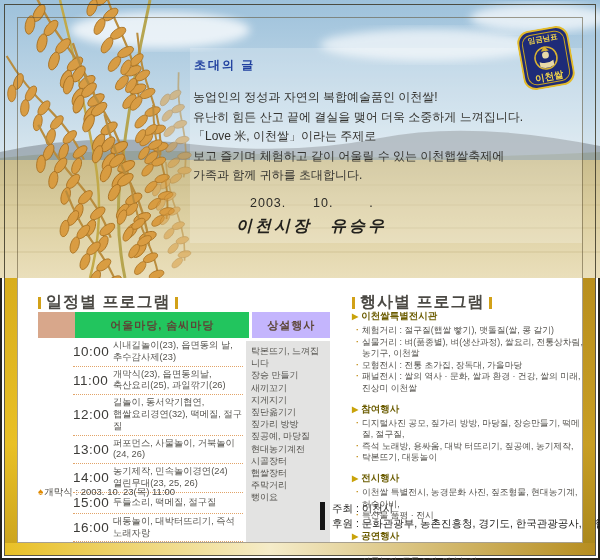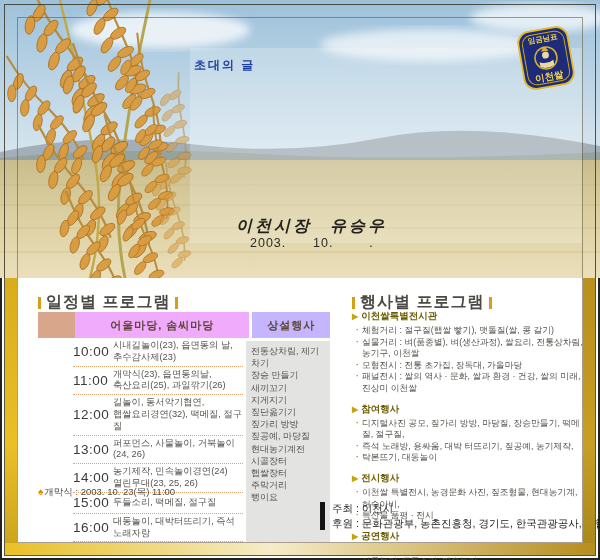--- a/index.html
+++ b/index.html
@@ -15,36 +15,36 @@
   .outline-outer{position:absolute;inset:4px;border:1px solid rgba(60,55,38,.85);pointer-events:none;z-index:40;}
   .outline-inner{position:absolute;inset:17px;border:1px solid rgba(95,82,52,.55);pointer-events:none;z-index:40;}
   
   .band{position:absolute;z-index:30;}
   .band-left{left:5px;top:278px;bottom:5px;width:12px;background:linear-gradient(180deg,#d8ad1d,#e9c025 60%,#caa21d);}
   .band-right{right:5px;top:278px;bottom:5px;width:12px;background:linear-gradient(180deg,#b98f1e,#c89e24 60%,#a8861c);}
   .band-bottom{left:5px;right:5px;bottom:5px;height:12px;background:linear-gradient(90deg,#e9c025,#f5ecc9 45%,#b68d1f);}
   
   .inv-title{position:absolute;left:194px;top:57px;font-size:12px;font-weight:bold;color:#20409f;letter-spacing:2px;z-index:20;}
   .inv-body{position:absolute;left:193px;top:88px;width:390px;font-size:12px;line-height:19.5px;color:#33322e;z-index:20;}
-  .inv-date{position:absolute;left:250px;top:196px;font-size:12.5px;color:#2c2b27;white-space:pre;letter-spacing:1px;z-index:20;margin-top:40px;}
+  .inv-date{position:absolute;left:250px;top:196px;font-size:12.5px;color:#2c2b27;white-space:pre;letter-spacing:1px;z-index:20;}
   .inv-sign{position:absolute;left:236px;top:216px;font-size:16px;font-weight:bold;font-style:italic;
     font-family:"Liberation Serif",serif;color:#22211d;letter-spacing:3px;z-index:20;display:flex;gap:18px;}
   
   .logo{position:absolute;left:520px;top:28px;width:52px;height:60px;z-index:25;transform:rotate(-10deg);}
   
   .sec-title{position:absolute;font-size:16px;font-weight:bold;color:#4c4a45;letter-spacing:1px;
     display:flex;align-items:center;gap:5px;z-index:20;}
   .sec-title .bar{display:inline-block;width:3px;height:12px;background:#d2a118;}
   .t-left{left:38px;top:292px;}
   .t-right{left:352px;top:292px;}
   .table{position:absolute;left:38px;top:312px;width:292px;z-index:20;}
   .thead{display:flex;height:26px;}
   .th{display:flex;align-items:center;justify-content:center;font-size:11px;font-weight:bold;color:#5c4636;}
   .th-time{width:40px;background:#d8a78b;}
-  .th-main{width:189px;background:#f0abfc;letter-spacing:1px;}
+  .th-main{width:189px;background:#22c55e;letter-spacing:1px;}
   .th-side{width:84px;background:#c4b5fd;margin-left:3px;letter-spacing:1px;}
   .tbody{display:flex;align-items:stretch;}
   .rows{width:205px;}
   .row{display:flex;align-items:center;border-bottom:1px dotted #e2a468;padding:2px 0;min-height:16px;margin-left:35px;}
   .row .t{width:40px;font-size:13.5px;color:#3c3b38;letter-spacing:.5px;}
   .row .p{flex:1;font-size:9.3px;line-height:11.8px;color:#55534e;}
   .row .p span{display:block;}
   .row .p span:empty{display:none;}
   .perm{width:74px;background:#e3e3e2;margin-left:3px;margin-top:3px;padding:4px 5px;
     font-size:9px;line-height:12.2px;color:#55534e;}
@@ -130,20 +130,27 @@
         <use href="#pan" transform="translate(65,215) scale(1.35) rotate(2)"></use>
         <use href="#pan" transform="translate(125,205) scale(1.25) rotate(14)"></use>
         <g opacity="0.55">
           <use href="#pan" transform="translate(170,90) scale(1.1) rotate(26)"></use>
           <use href="#pan" transform="translate(160,180) scale(1.05) rotate(18)"></use>
         </g>
       </g>
     </svg>
 
     <div class="inv-title">초대의 글</div>
+    <div class="inv-body">
+      <div>농업인의 정성과 자연의 복합예술품인 이천쌀!</div>
+      <div>유난히 힘든 산고 끝에 결실을 맺어 더욱 소중하게 느껴집니다.</div>
+      <div>「Love 米, 이천쌀」이라는 주제로</div>
+      <div>보고 즐기며 체험하고 같이 어울릴 수 있는 이천햅쌀축제에</div>
+      <div>가족과 함께 귀하를 초대합니다.</div>
+    </div>
     <div class="inv-date">2003.      10.        .</div>
     <div class="inv-sign">
       <span>이천시장</span>
       <span>유승우</span>
     </div>
 
     <div class="logo">
       <svg width="52" height="60" viewBox="0 0 52 60">
         <rect x="1" y="1" width="50" height="58" rx="12" fill="#1e2b78" stroke="#e3bb2a" stroke-width="2"></rect>
         <rect x="5" y="5" width="42" height="50" rx="9" fill="none" stroke="#c9a51f" stroke-width="1"></rect>
@@ -217,21 +224,21 @@
             </div>
         </div>
         <div class="row">
           <div class="t">16:00</div>
           <div class="p">
               <span>대동놀이, 대박터뜨리기, 즉석노래자랑</span>
             </div>
         </div>
       </div>
       <div class="perm">
-        <div>전통상차림, 제기차기</div>
+        <div>탁본뜨기, 느껴집니다</div>
         <div>장승 만들기</div>
         <div>새끼꼬기</div>
         <div>지게지기</div>
         <div>짚단옮기기</div>
         <div>짚가리 방방</div>
         <div>짚공예, 마당질</div>
         <div>현대농기계전</div>
         <div>시골장터</div>
         <div>햅쌀장터</div>
         <div>주막거리</div>

